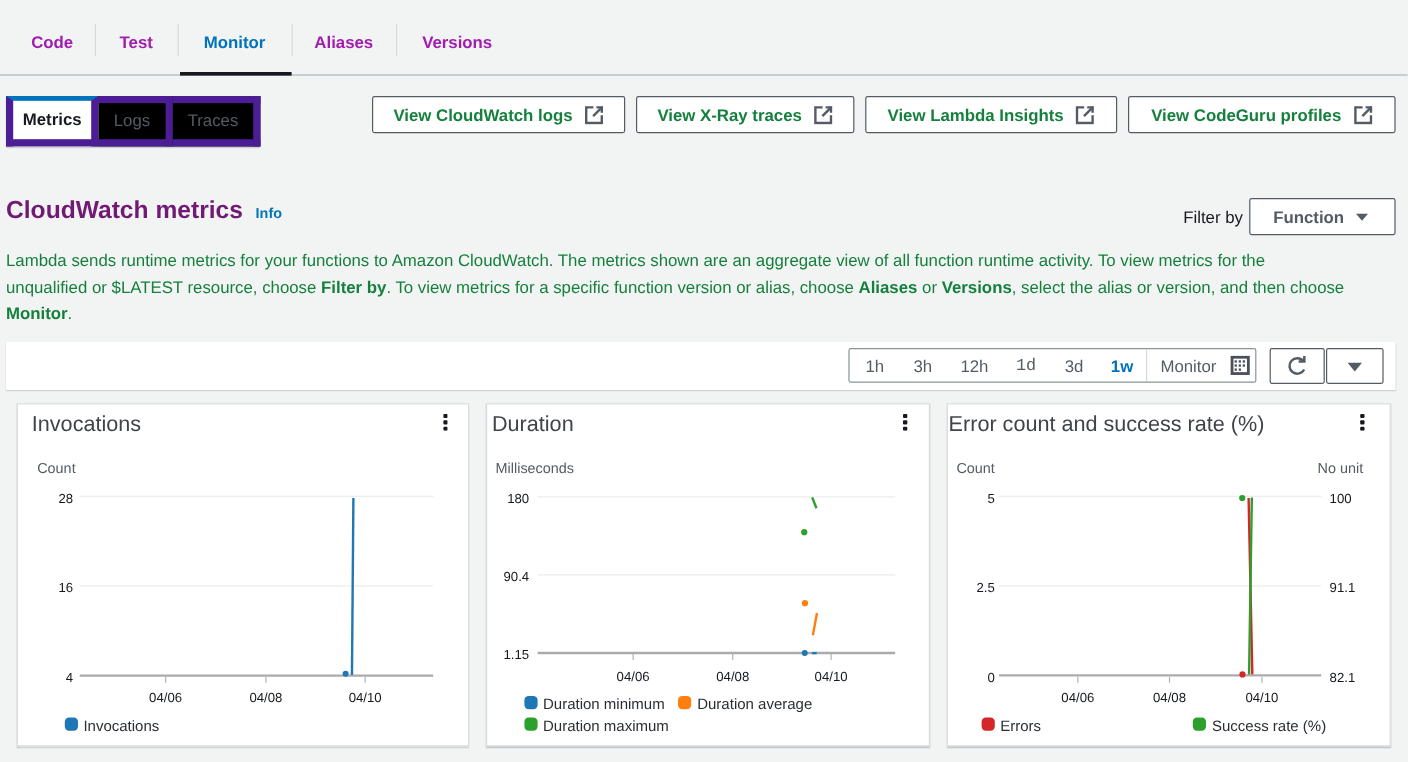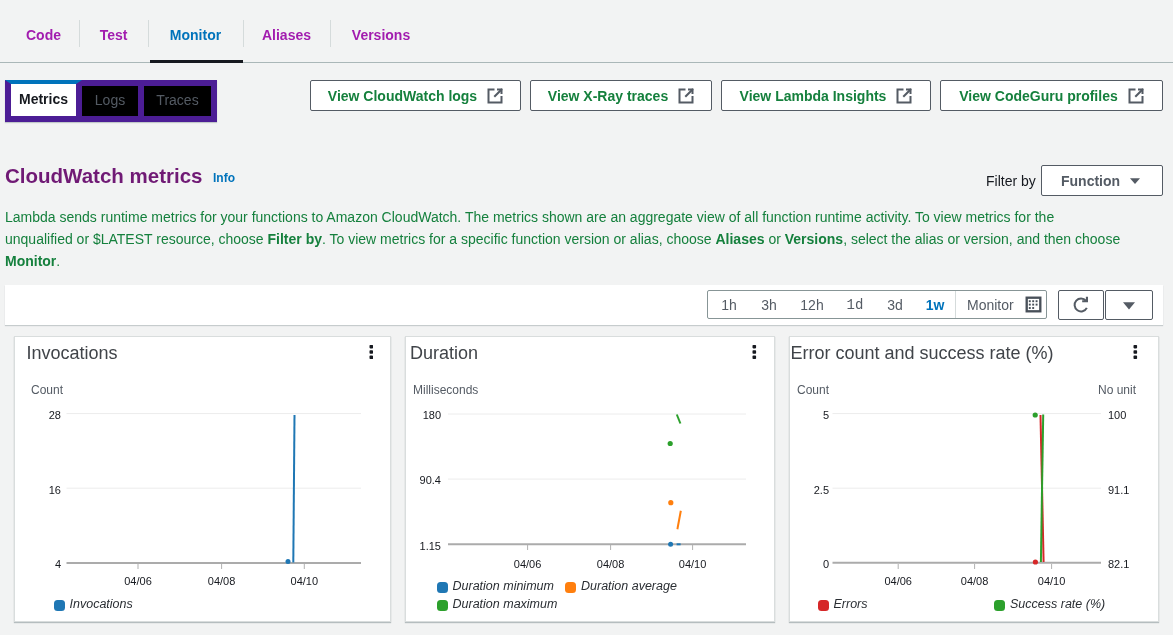--- a/index.html
+++ b/index.html
@@ -36,21 +36,21 @@
 .trange { position:absolute; top:290px; left:707px; width:340px; height:29px; border:1px solid #879596; border-radius:2px; background:#fff; display:flex; align-items:center; font-size:14px; color:#545b64; }
 .trange .it { display:inline-block; text-align:center; }
 .trange .sel { color:#0073bb; font-weight:bold; }
 .trange .div { width:1px; align-self:stretch; background:#d5dbdb; }
 .sqbtn { position:absolute; top:290px; height:30px; background:#fff; border:1px solid #545b64; border-radius:2px; display:flex; align-items:center; justify-content:center; }
 
 
 .card { position:absolute; top:336px; height:286px; background:#fff; border:1px solid #d9dddd; box-shadow:0 1px 1px rgba(0,28,36,.25); }
 .ctitle { position:absolute; top:343px; font-size:18px; color:#404449; }
 .dots { position:absolute; top:345px; line-height:0; }
-.leg { position:absolute; font-size:12.5px; color:#2a2e33; display:flex; align-items:flex-end; height:13px;font-style:italic; }
+.leg { position:absolute; font-size:12.5px; color:#2a2e33; display:flex; align-items:flex-start; height:13px; }
 .leg .sq { width:11px; height:11px; border-radius:3.5px; margin-right:5px; flex:none; }
 svg text { font-family:"Liberation Sans", sans-serif; }
 </style>
 </head>
 <body>
 
 <div class="toptabs">
   <div class="ttab" style="width:71px;">Code</div>
   <div class="ttab" style="width:69px;">Test</div>
   <div class="ttab active" style="width:95px;">Monitor</div>

